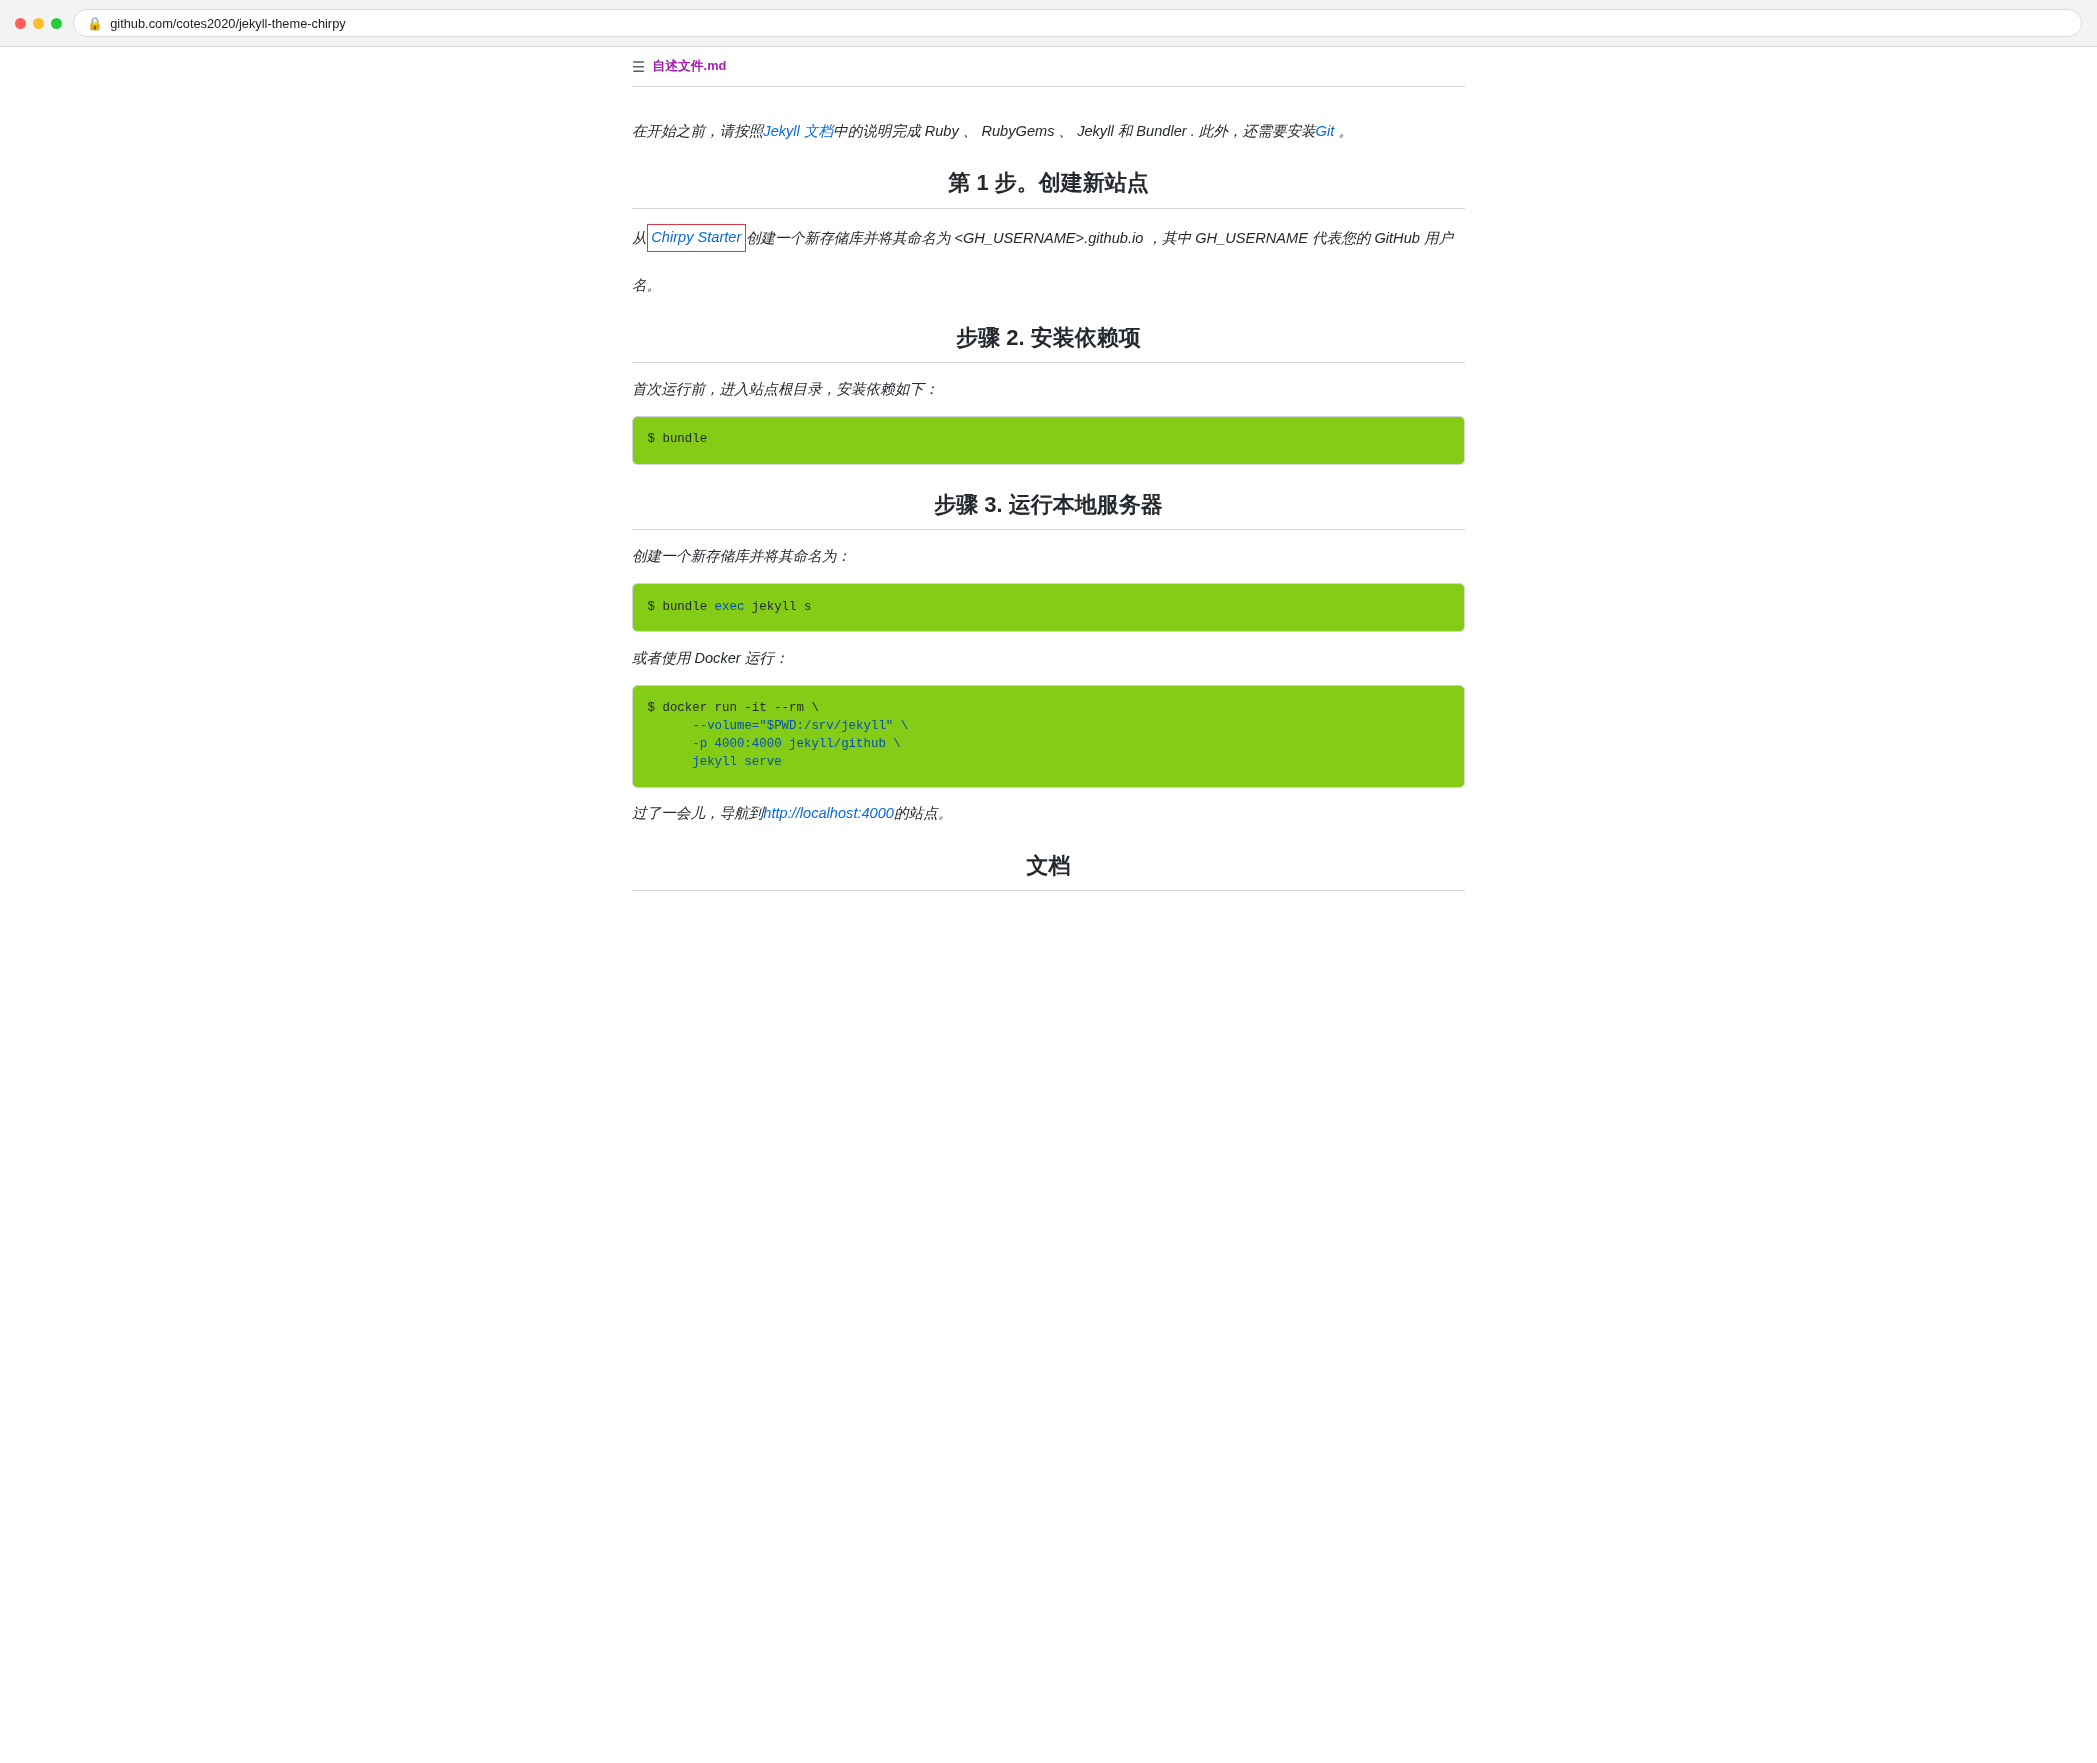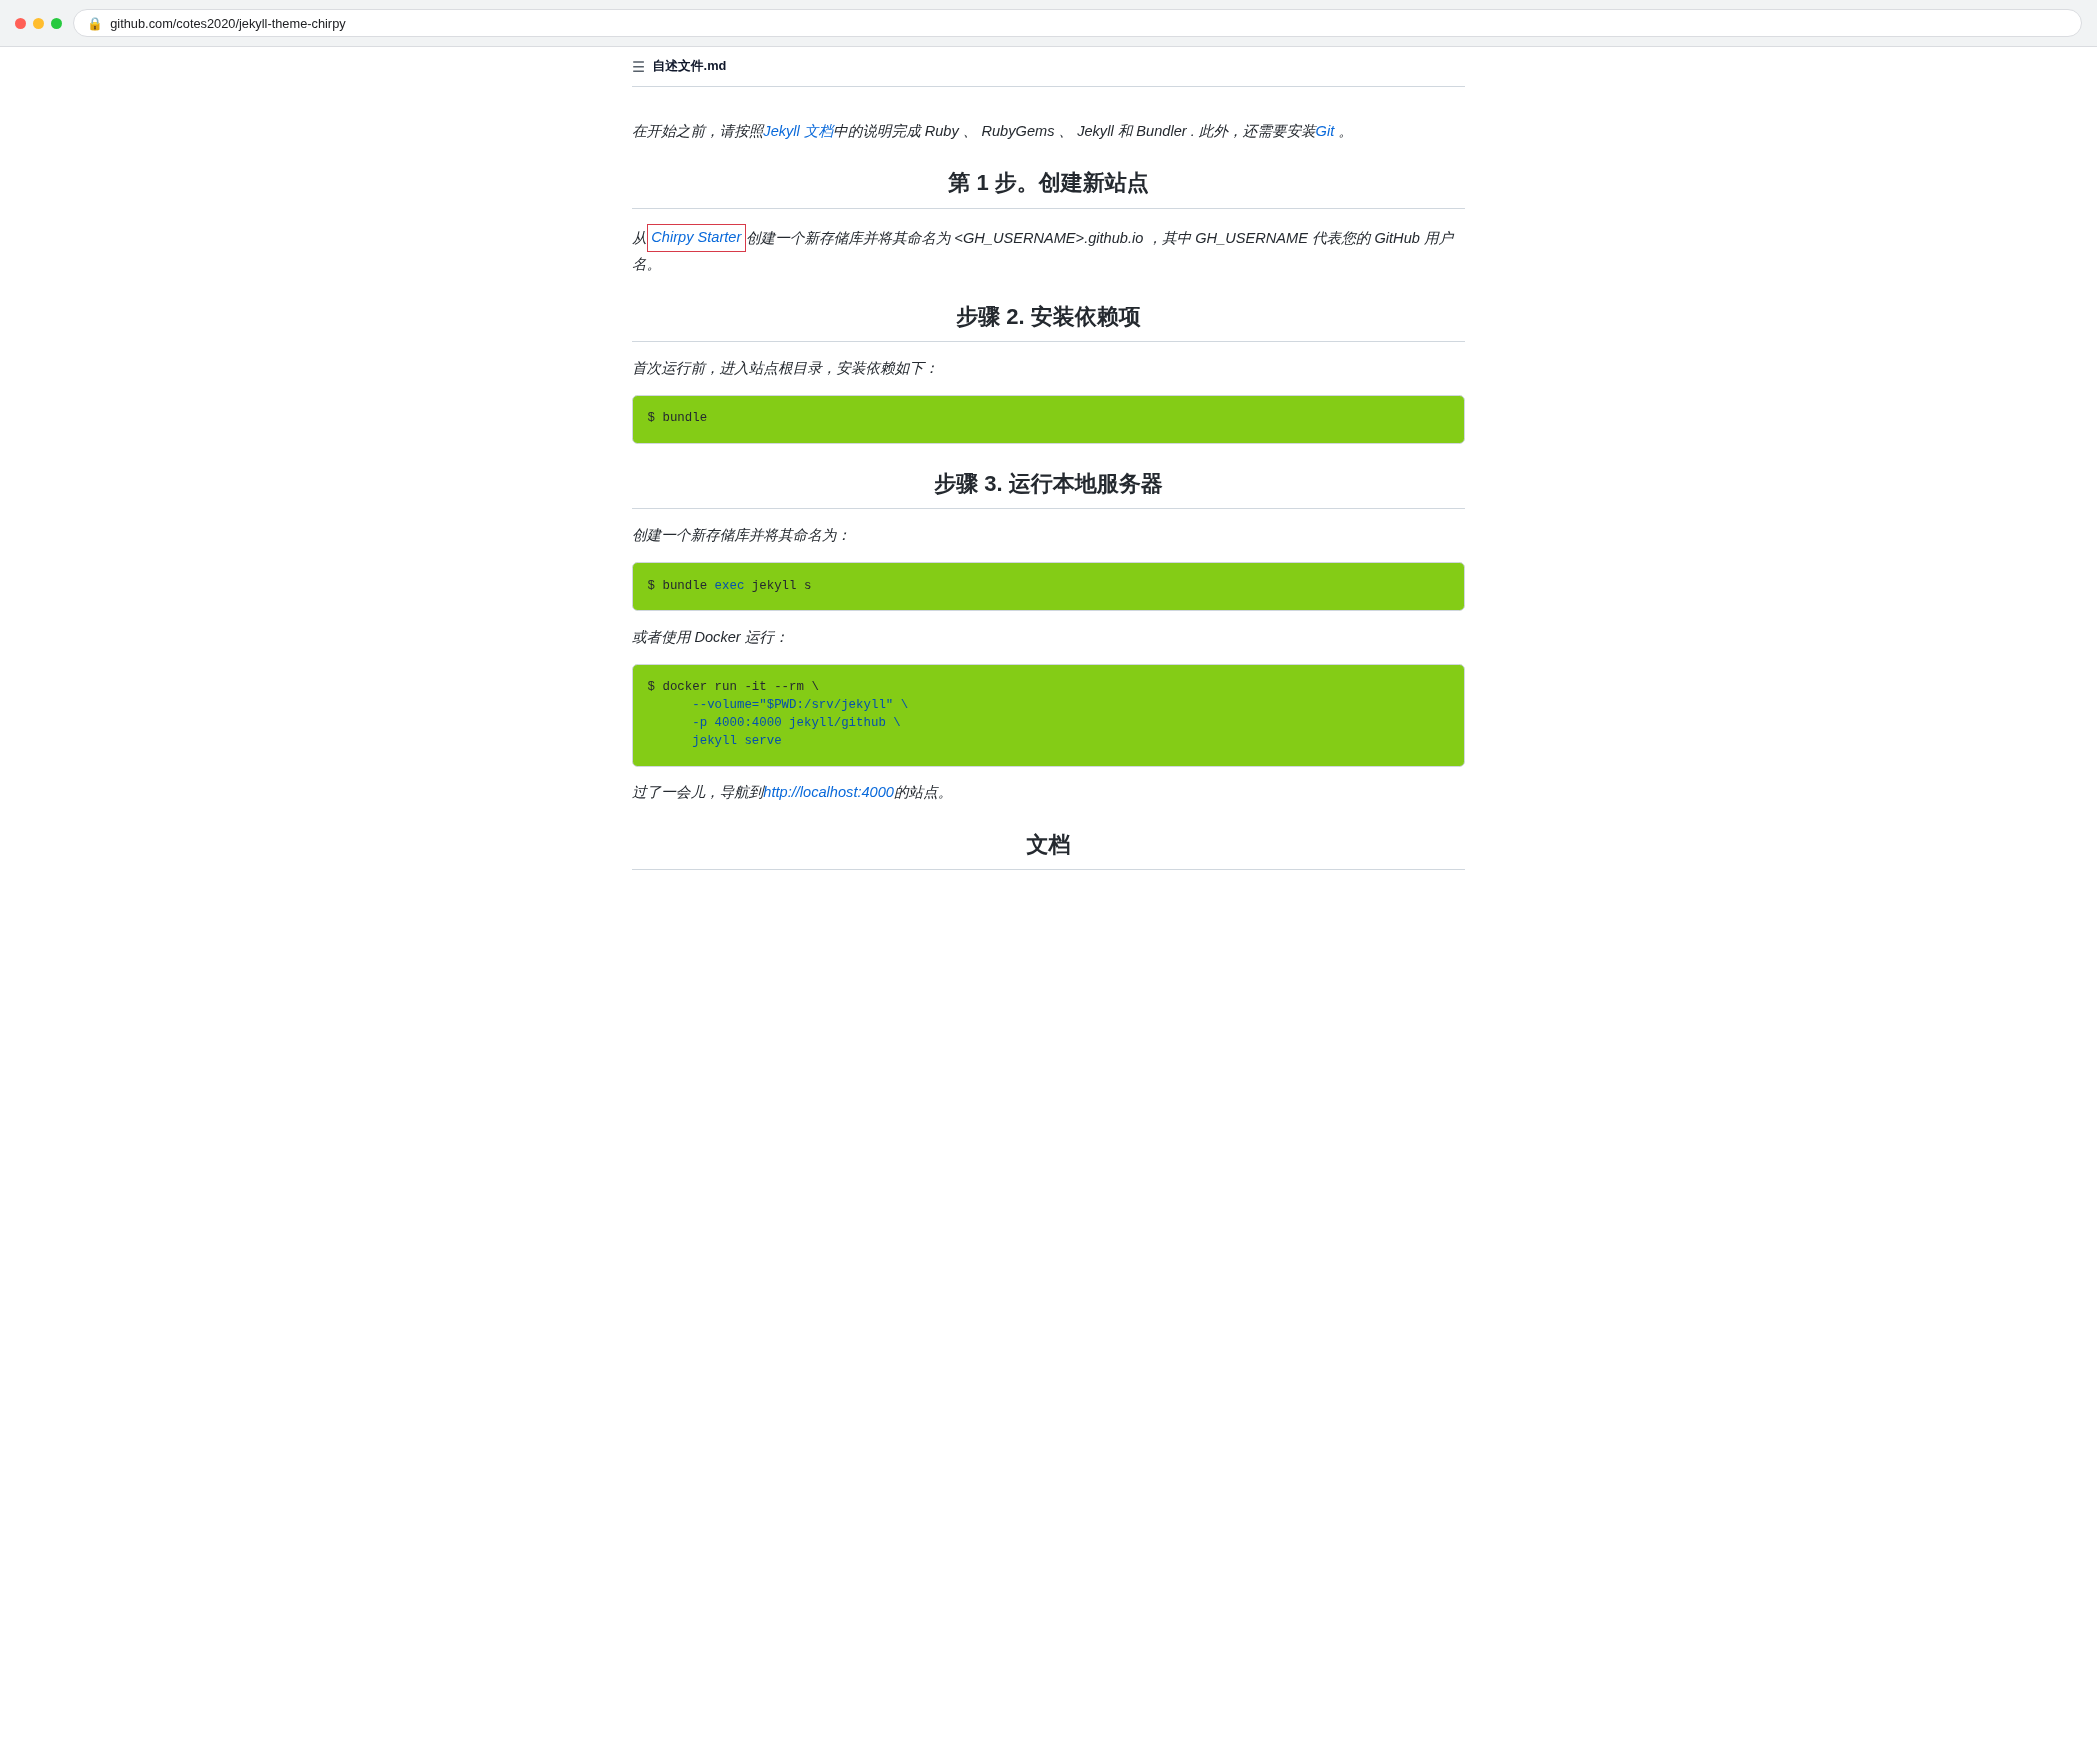--- a/index.html
+++ b/index.html
@@ -58,21 +58,21 @@
     }
 
     .readme-header-icon {
       color: #57606a;
       font-size: 14.6px;
     }
 
     .readme-header-title {
       font-size: 12.8px;
       font-weight: 600;
-      color: #0f172a;
+      color: #a21caf;
     }
 
     .content-area {
       padding: 18.3px 0 37px 0;
       font-size: 14.6px;
       line-height: 1.6;
       color: #24292f;
     }
 
     .content-area p {
@@ -96,21 +96,21 @@
 
     .link {
       color: #0969da;
       text-decoration: none;
     }
 
     .highlighted-box {
       display: inline-block;
       border: 1.8px solid #d73a49;
       padding: 1.8px 3.7px;
-      margin-bottom: 1px;
+      margin-bottom: 22px;
     }
 
     .step-paragraph {
       margin-bottom: 14.6px;
     }
 
     .code-block {
       background: #84cc16;
       border: 0.9px solid #d0d7de;
       border-radius: 5.5px;

